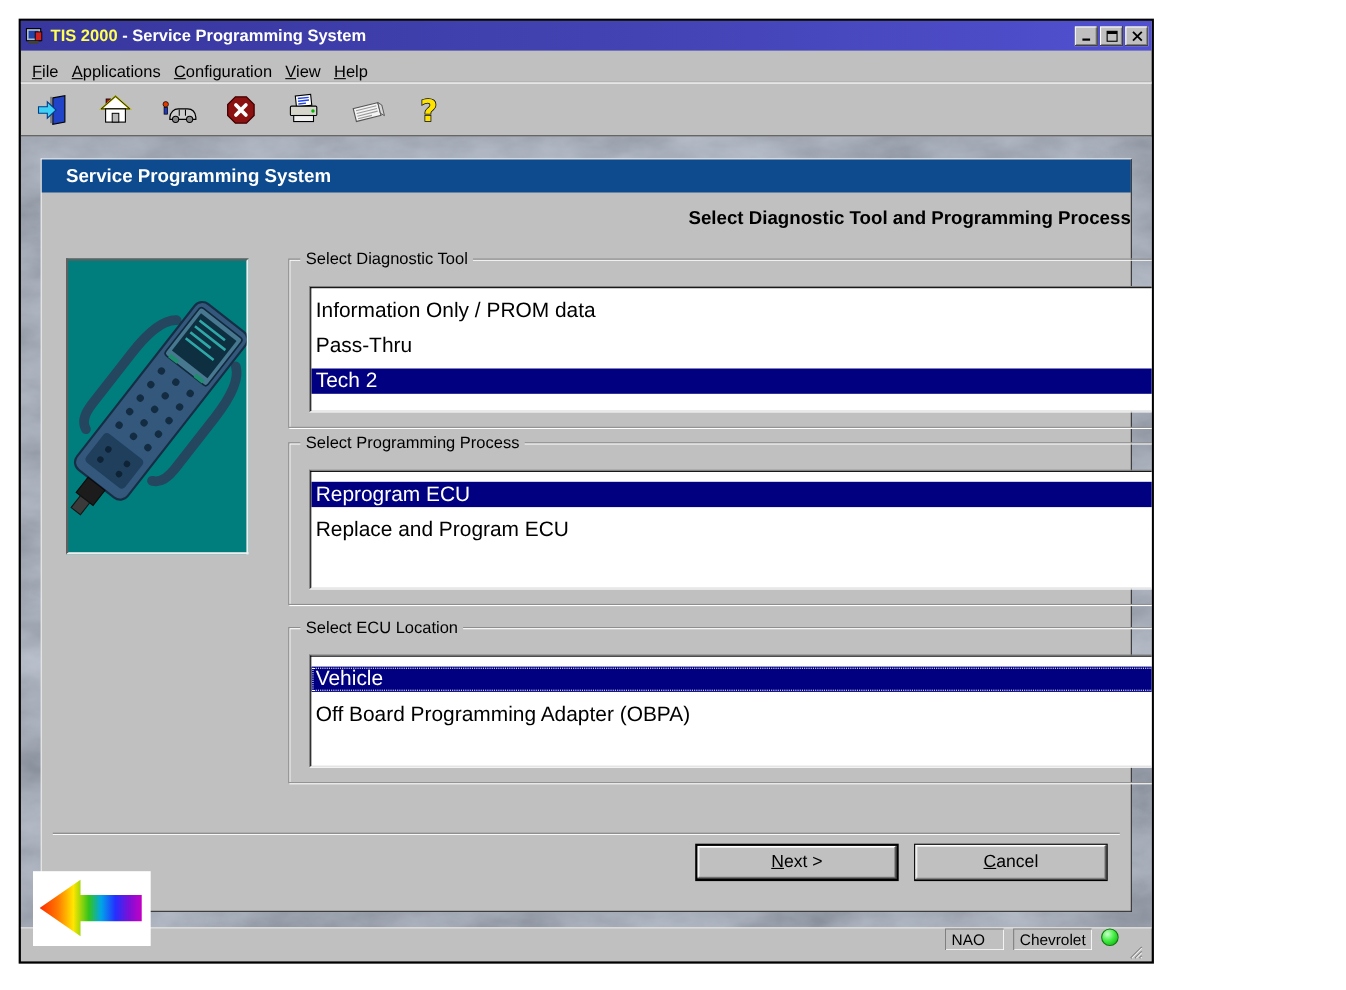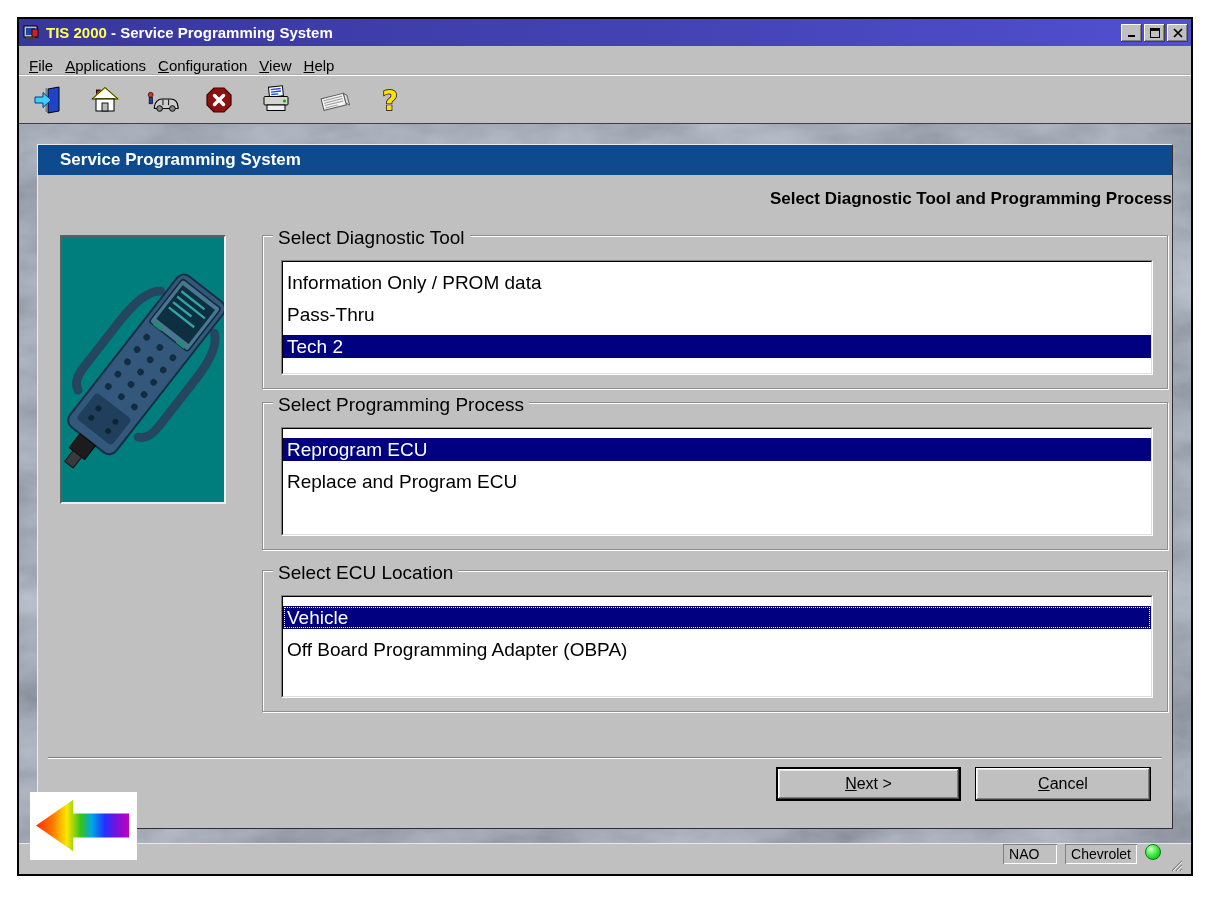--- a/index.html
+++ b/index.html
@@ -1,20 +1,20 @@
 <!DOCTYPE html>
 <html><head>
 <meta charset="utf-8">
 <style>
   html,body{margin:0;padding:0;background:#ffffff;}
   #canvas{position:relative;width:1224px;height:900px;background:#ffffff;overflow:hidden;
           font-family:"Liberation Sans","DejaVu Sans",sans-serif;color:#000;}
 
   
-  #app-window{position:absolute;left:17px;top:17px;width:1176px;height:859px;
+  #app-window{position:absolute;left:17px;top:17px;width:1032px;height:859px;
               border:2px solid #000;background:#c0c0c0;box-sizing:border-box;
               display:flex;flex-direction:column;}
 
   
   .titlebar{height:27px;flex:0 0 27px;display:flex;align-items:center;padding:0 3px 0 4px;
             background:linear-gradient(90deg,#38379e 0%,#4343b4 55%,#5150d0 100%);}
   .titlebar .app-title{font-size:15px;font-weight:bold;margin-left:5px;white-space:pre;}
   .title-app{color:#ffff55;}
   .title-rest{color:#ffffff;}
   .tb-spacer{flex:1;}
@@ -47,21 +47,21 @@
   .image-panel{position:absolute;left:22px;top:90px;width:166px;height:269px;background:#007d7d;
                border:2px solid;border-color:#5f5f5f #eeeeee #eeeeee #5f5f5f;box-sizing:border-box;}
   .image-panel svg{display:block;width:100%;height:100%;}
 
   
   .groups{position:absolute;left:224px;top:90px;width:906px;}
   .groupbox{position:relative;border:1px solid #8e8e8e;box-shadow:inset 1px 1px 0 #ffffff,1px 1px 0 #ffffff;}
   .gb1{height:152px;}
   .gb2{height:146px;margin-top:13px;}
   .gb3{height:140px;margin-top:20px;}
-  .group-label{position:absolute;top:-9px;left:10px;background:#c0c0c0;padding:0 5px;font-size:19px;}
+  .group-label{position:absolute;top:-9px;left:10px;background:#c0c0c0;padding:0 5px;font-size:15px;}
   .listbox{position:absolute;left:18px;right:14px;top:24px;bottom:13px;
            border:1px solid;border-color:#808080 #ffffff #ffffff #808080;}
   .listbox-in{position:absolute;inset:0;background:#ffffff;overflow:hidden;
               border:1px solid;border-color:#000000 #dfdfdf #dfdfdf #000000;}
   .list-item{height:23px;line-height:23px;padding-left:4px;font-size:19px;white-space:nowrap;margin-top:9px;}
   .list-item.selected{background:#000080;color:#ffffff;}
   .list-item.focused{outline:1px dotted #ffffff;outline-offset:-2px;}
 
   
   .separator{position:absolute;left:10px;right:10px;top:612px;height:1px;background:#808080;

